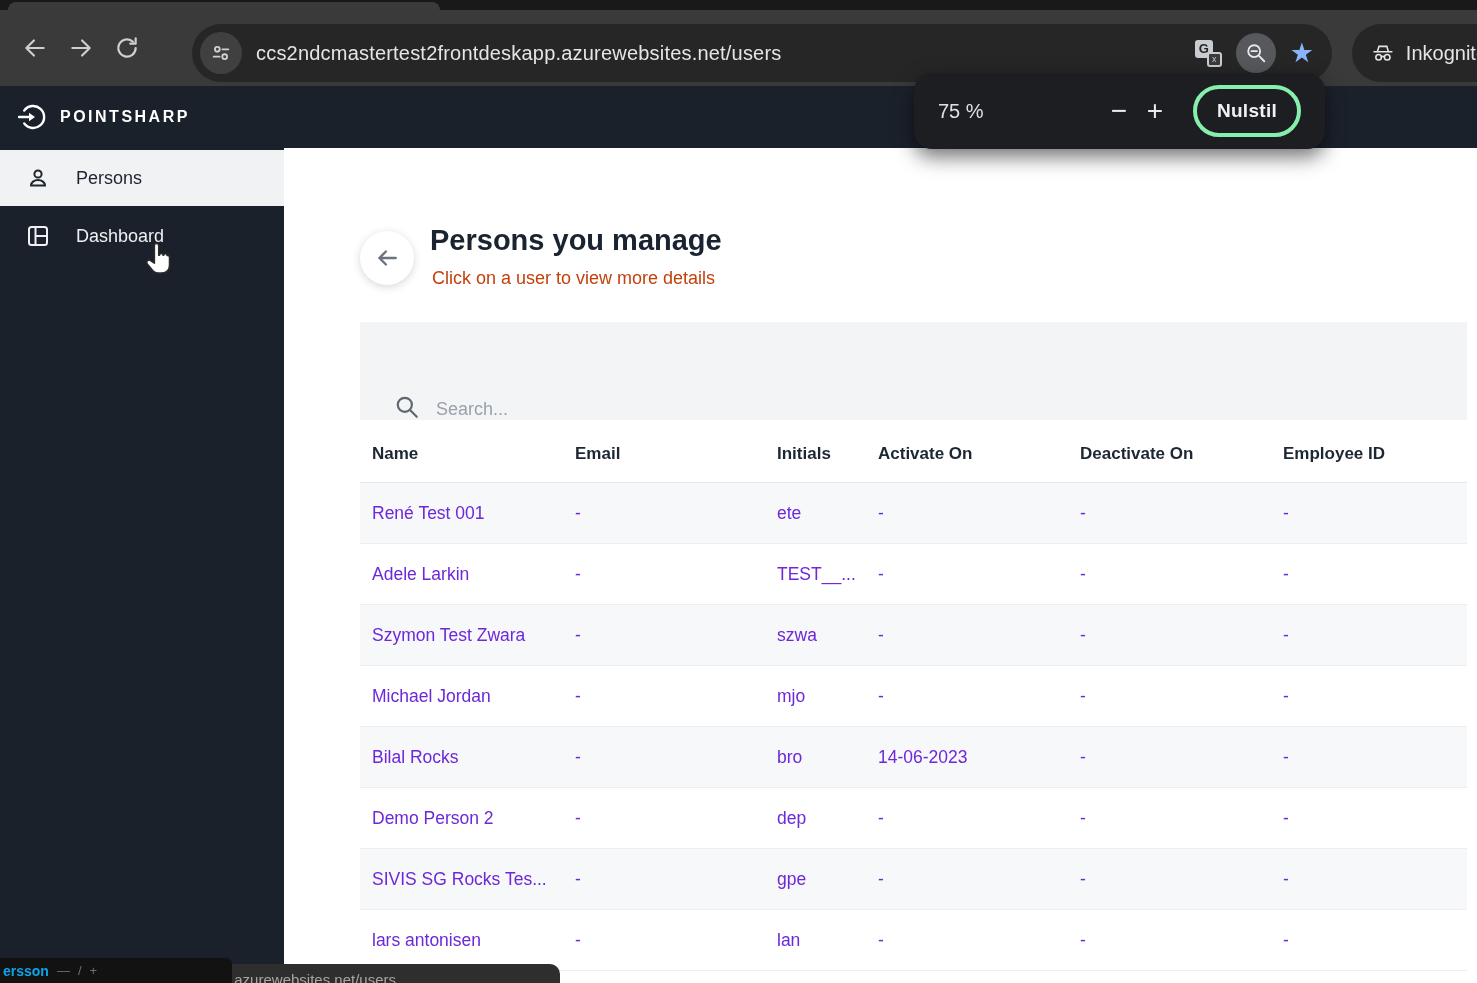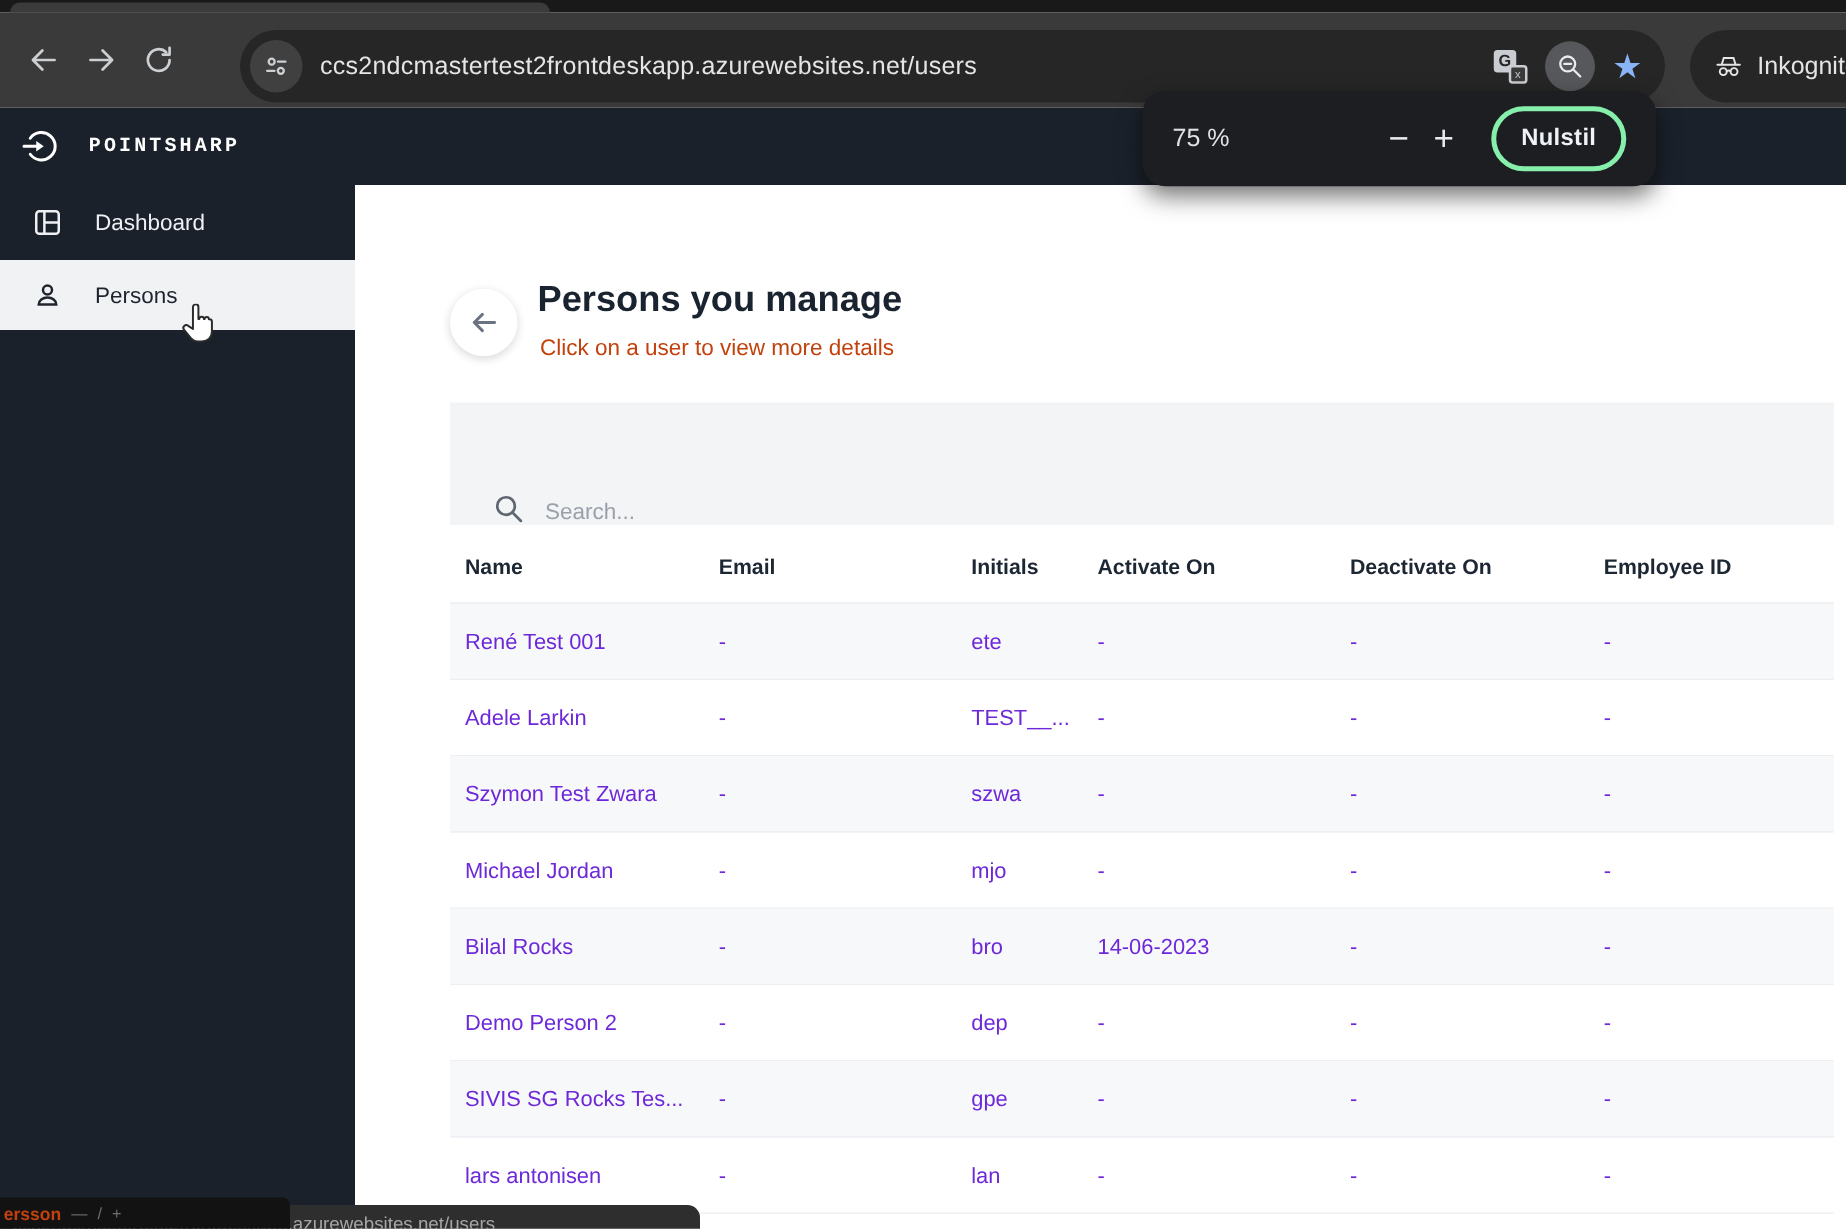--- a/index.html
+++ b/index.html
@@ -48,21 +48,21 @@
   .zoom-popup .spacer { flex:1; }
   .zp-btn { width:36px; height:36px; display:flex; align-items:center; justify-content:center;
             font-size:28px; font-weight:300; color:#e8eaed; border-radius:50%; }
   .zp-reset { margin-left:20px; width:108px; height:52px; border:4px solid #86efac; border-radius:26px;
               display:flex; align-items:center; justify-content:center; font-size:19px; font-weight:700;
               color:#eef1f5; letter-spacing:.3px; }
 
   
   .app-header { position:absolute; left:0; top:86px; width:1477px; height:62px; background:#1b212b;
                 display:flex; align-items:center; }
-  .brand { display:flex; align-items:center; gap:23px; margin-left:18px;font-family:Liberation Mono, monospace; }
+  .brand { display:flex; align-items:center; gap:12px; margin-left:18px; }
   .brand-name { color:#fff; font-size:16px; font-weight:700; letter-spacing:2.5px; }
 
   .sidebar { position:absolute; left:0; top:148px; width:284px; height:835px; background:#1b212b; }
   .side-item { height:56px; display:flex; align-items:center; gap:26px; padding-left:26px;
                color:#eef0f3; font-size:18px; margin-top:2px; }
   .side-item.active { background:#f1f2f4; color:#1d242e; }
 
   .main { position:absolute; left:284px; top:148px; width:1193px; height:835px; background:#fff; }
   .back-btn { position:absolute; left:76px; top:83px; width:54px; height:54px; border-radius:50%;
               background:#fff; box-shadow:0 2px 8px rgba(0,0,0,.16);
@@ -86,21 +86,21 @@
                          overflow:hidden; text-overflow:ellipsis; padding-right:8px; }
 
   
   .status-tip { position:absolute; left:0; top:964px; width:560px; height:28px; background:#2e2e2e;
                 border-radius:0 10px 0 0; z-index:40; overflow:hidden; }
   .status-tip span { position:absolute; left:10px; top:7px; font-size:15px; color:#a6a6a6;
                      white-space:nowrap; }
   .presenter { position:absolute; left:0; top:958px; width:232px; height:25px; background:#121212;
                border-radius:0 6px 0 0; z-index:41; display:flex; align-items:center; gap:8px;
                padding-left:3px; }
-  .presenter .p-name { font-size:14px; font-weight:700; color:#c2410c; }
+  .presenter .p-name { font-size:14px; font-weight:700; color:#0ea5e9; }
   .presenter .p-ctrl { font-size:13px; color:#6f6f6f; }
 
   .cursor { position:absolute; left:143px; top:243px; z-index:60; }
 </style>
 </head>
 <body>
 
 <div class="screen">
 
   <div class="tabstrip">
@@ -176,34 +176,34 @@
       <svg width="30" height="30" viewBox="0 0 30 30">
         <path d="M6.2 8.6 A11 11 0 1 1 6.2 21.4" fill="none" stroke="#fff" stroke-width="2.4" stroke-linecap="round"></path>
         <line x1="1" y1="15" x2="13" y2="15" stroke="#fff" stroke-width="2.4" stroke-linecap="round"></line>
         <path d="M11 10.8 L17 15 L11 19.2 Z" fill="#fff"></path>
       </svg>
       <div class="brand-name">POINTSHARP</div>
     </div>
   </div>
 
   <div class="sidebar">
+    <div class="side-item active">
+      <svg width="24" height="24" viewBox="0 0 24 24" fill="none" stroke="#20262e" stroke-width="2" stroke-linecap="round">
+        <circle cx="12" cy="8" r="3.6"></circle>
+          <path d="M5 19.5 a7 5.5 0 0 1 14 0 Z"></path>
+      </svg>
+      <span>Persons</span>
+    </div>
     <div class="side-item">
       <svg width="24" height="24" viewBox="0 0 24 24" fill="none" stroke="#eef0f3" stroke-width="2">
         <rect x="3" y="3" width="18" height="18" rx="2.5"></rect>
           <line x1="9.5" y1="3" x2="9.5" y2="21"></line>
           <line x1="9.5" y1="12" x2="21" y2="12"></line>
       </svg>
       <span>Dashboard</span>
-    </div>
-    <div class="side-item active">
-      <svg width="24" height="24" viewBox="0 0 24 24" fill="none" stroke="#20262e" stroke-width="2" stroke-linecap="round">
-        <circle cx="12" cy="8" r="3.6"></circle>
-          <path d="M5 19.5 a7 5.5 0 0 1 14 0 Z"></path>
-      </svg>
-      <span>Persons</span>
     </div>
   </div>
 
   <div class="main">
     <div class="back-btn">
       <svg width="26" height="26" viewBox="0 0 24 24">
           <path d="M20 12H5M11 6l-6 6 6 6" fill="none" stroke="#6b7280" stroke-width="2.2" stroke-linecap="round" stroke-linejoin="round"></path>
         </svg>
     </div>
     <div class="page-title">Persons you manage</div>

